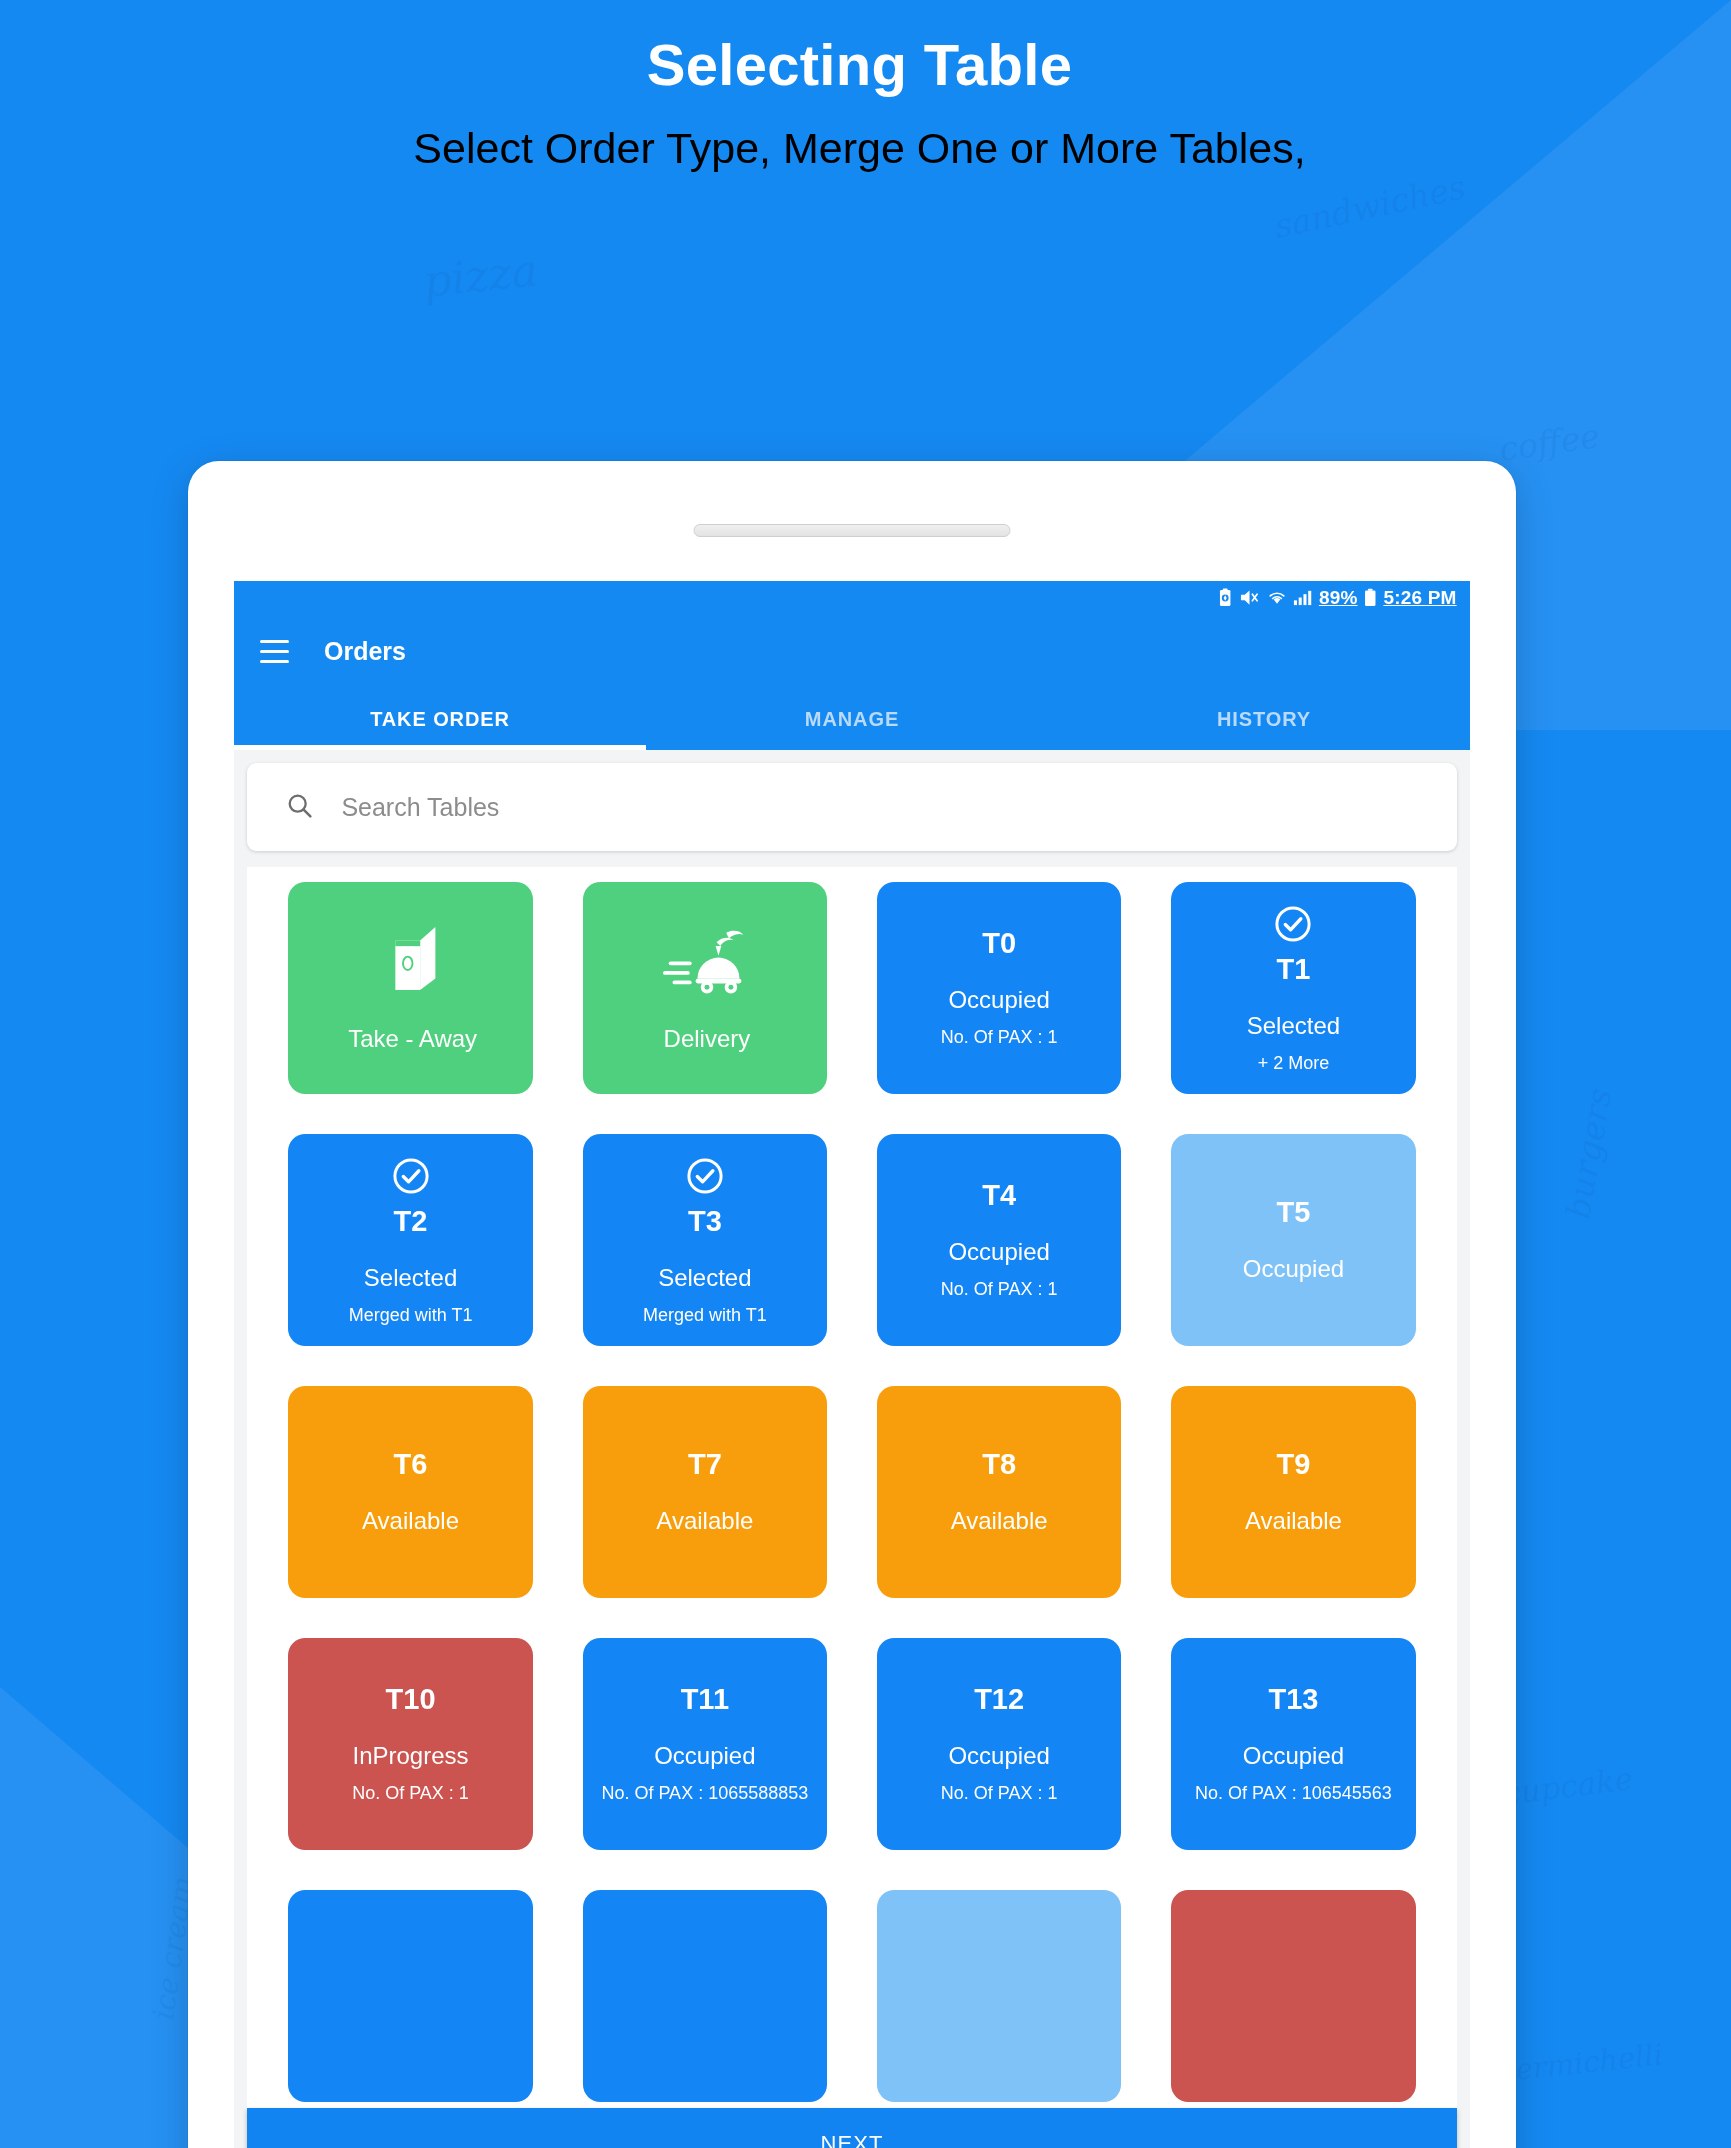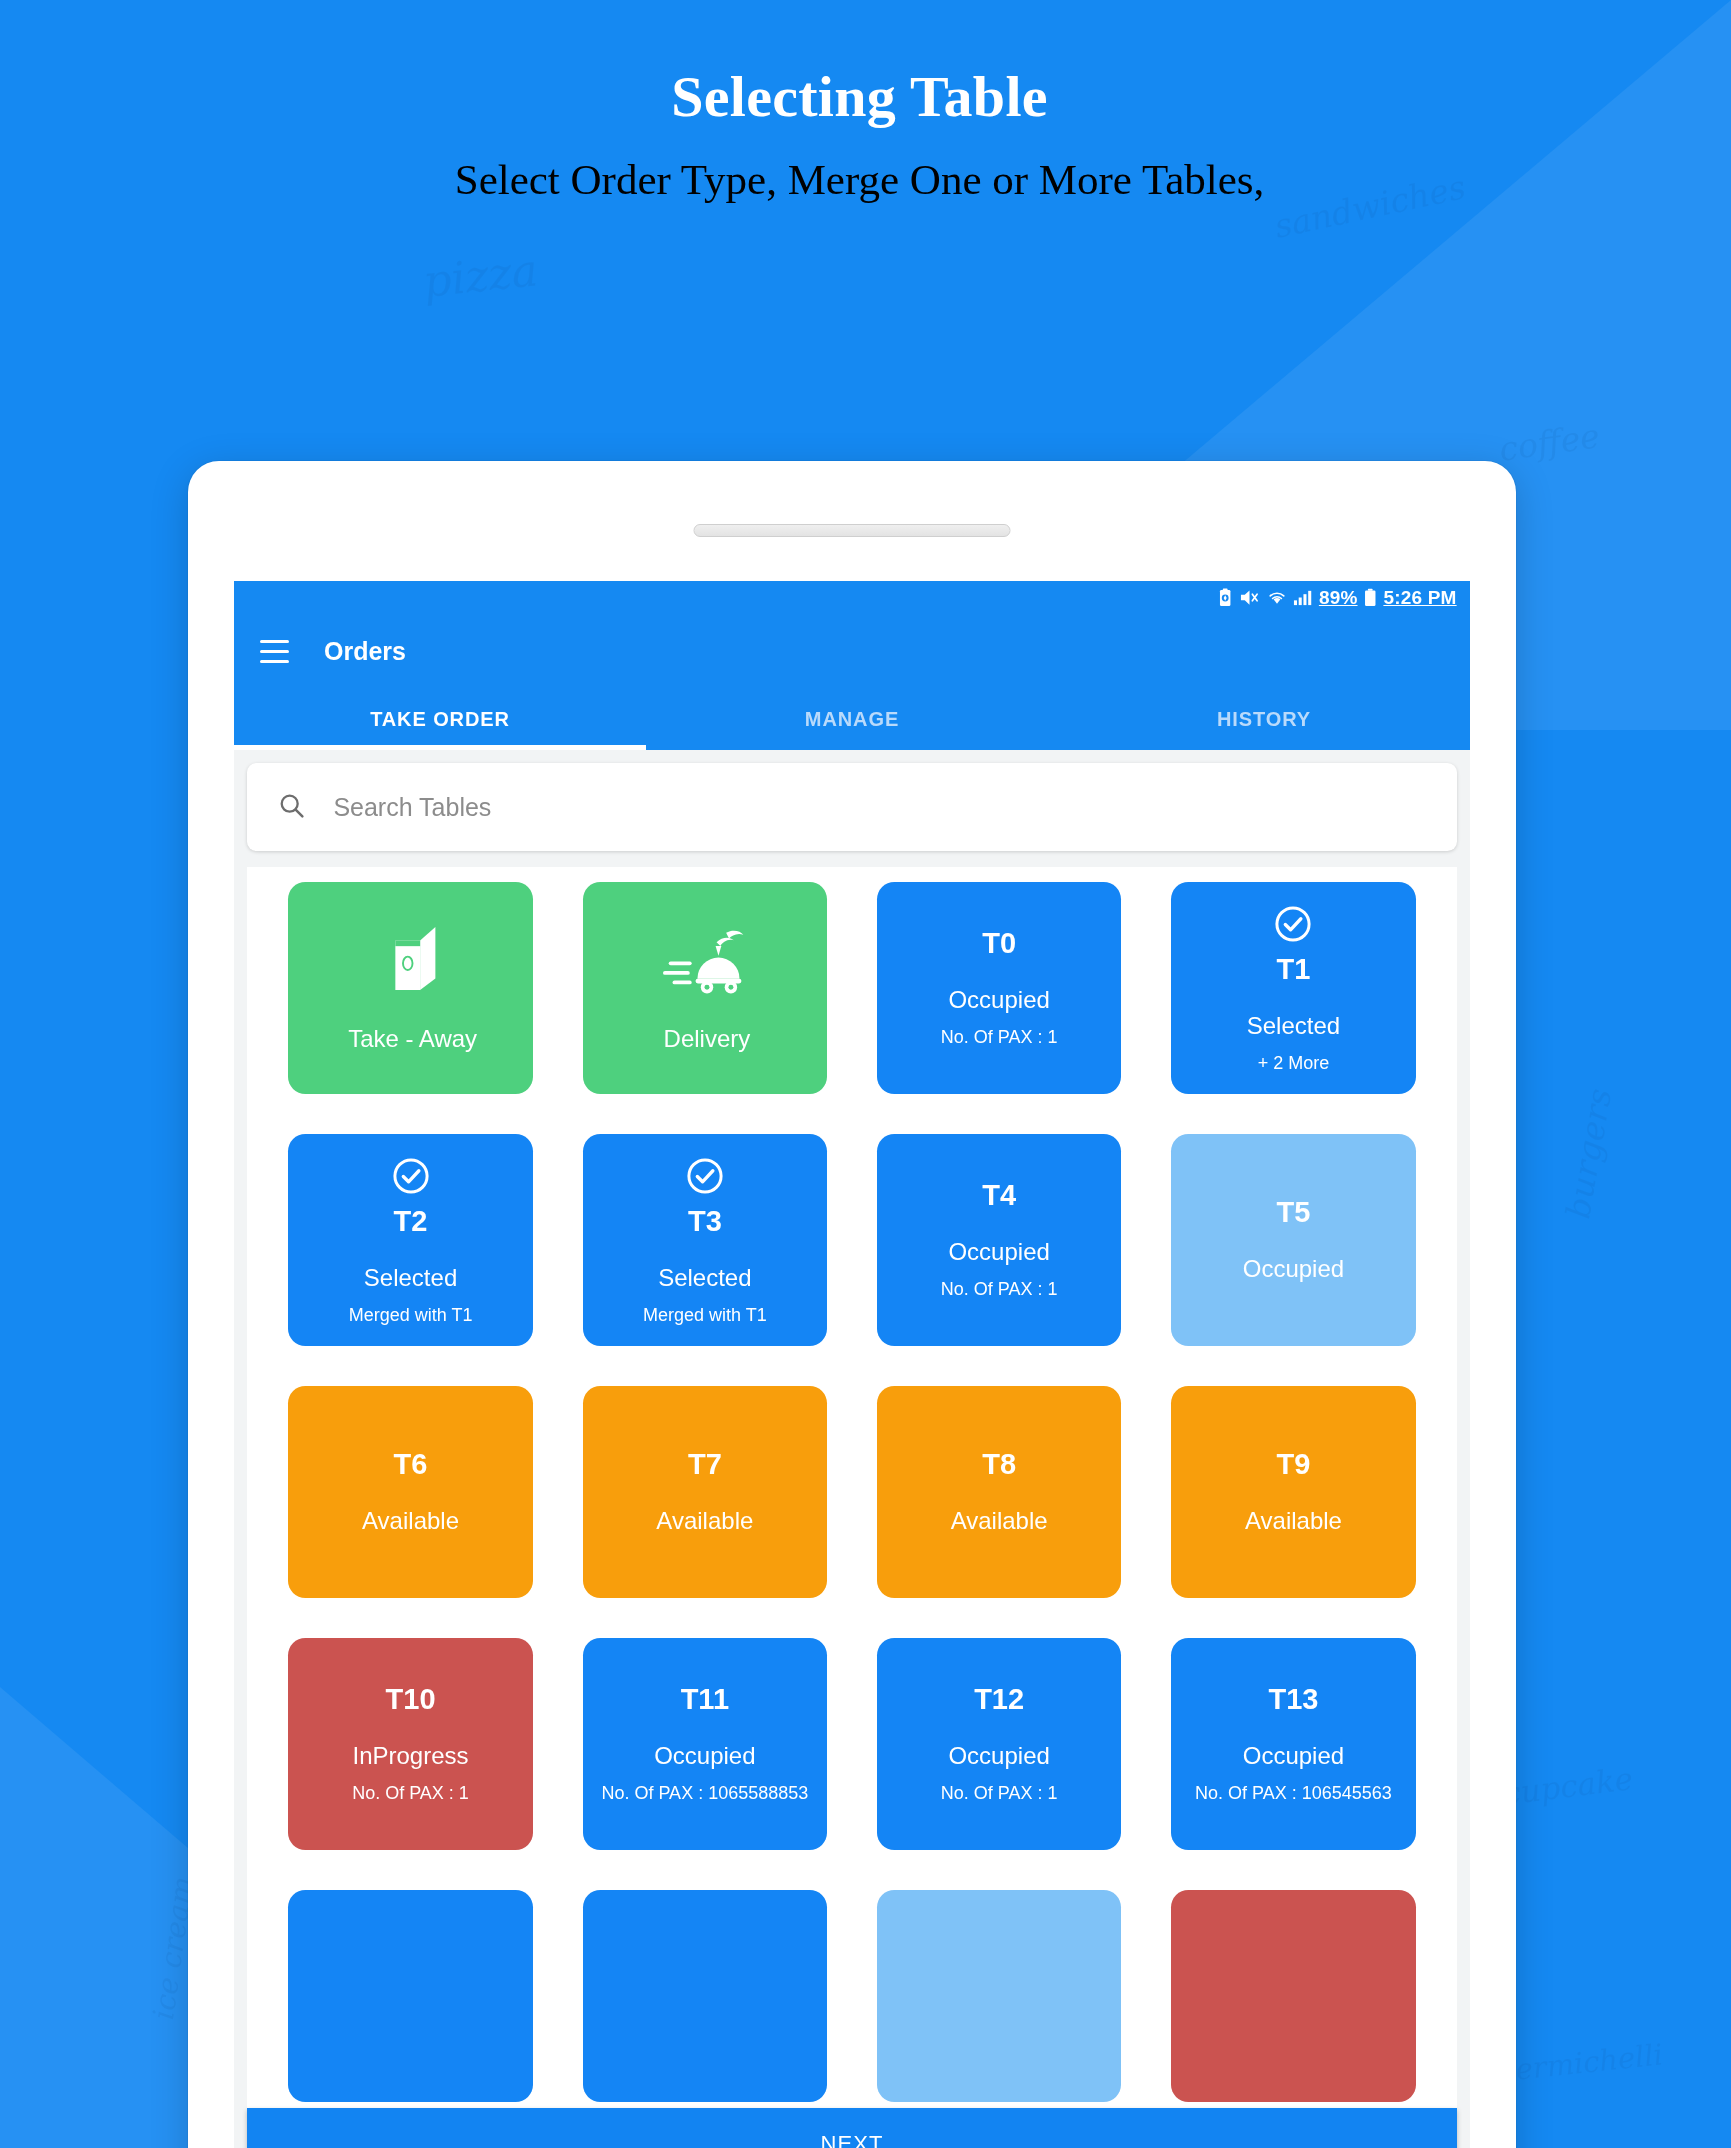--- a/index.html
+++ b/index.html
@@ -36,23 +36,22 @@
     color: #0d4f96;
     font-family: "DejaVu Serif", serif;
     font-style: italic;
     white-space: nowrap;
   }
 
   
   .hero {
     position: absolute; top: 0; left: 0; right: 12px;
     text-align: center;
-    padding-top: 64px;
+    padding-top: 32px;
     z-index: 5;
-    font-family: Liberation Serif, serif;
   }
   .hero-title {
     font-size: 58px;
     font-weight: bold;
     color: #ffffff;
     letter-spacing: 0.3px;
     line-height: 1.15;
   }
   .hero-sub {
     margin-top: 21px;
@@ -147,21 +146,21 @@
     padding: 13.4px 13.4px 0 13.4px;
     overflow: hidden;
   }
 
   
   .search-card {
     background: #ffffff;
     border-radius: 9.6px;
     height: 88px;
     display: flex; align-items: center;
-    padding-left: 30px;
+    padding-left: 38px;
     gap: 27px;
     box-shadow: 0 1px 3.8px rgba(0,0,0,0.16);
     margin-bottom: 15.4px;
   }
   .search-placeholder { color: #8c8c8c; font-size: 25px; }
 
   
   .grid-panel {
     background: #ffffff;
     padding: 15.4px 41px 0 41px;

